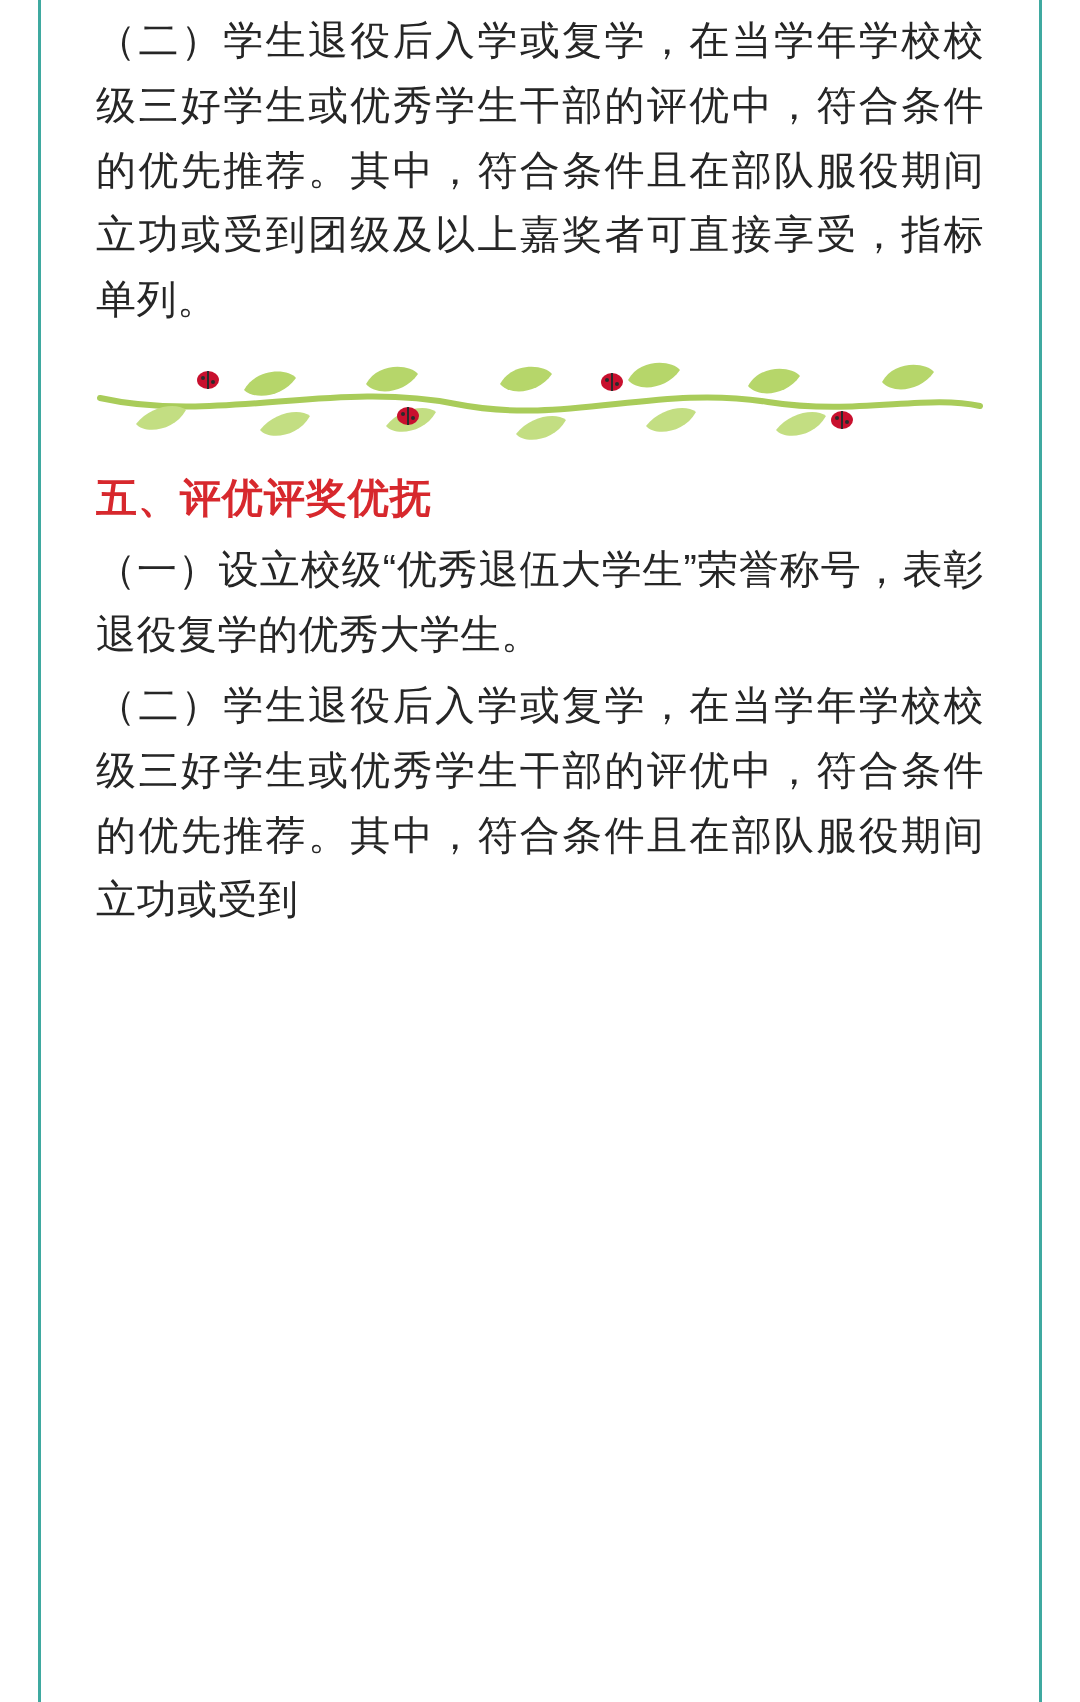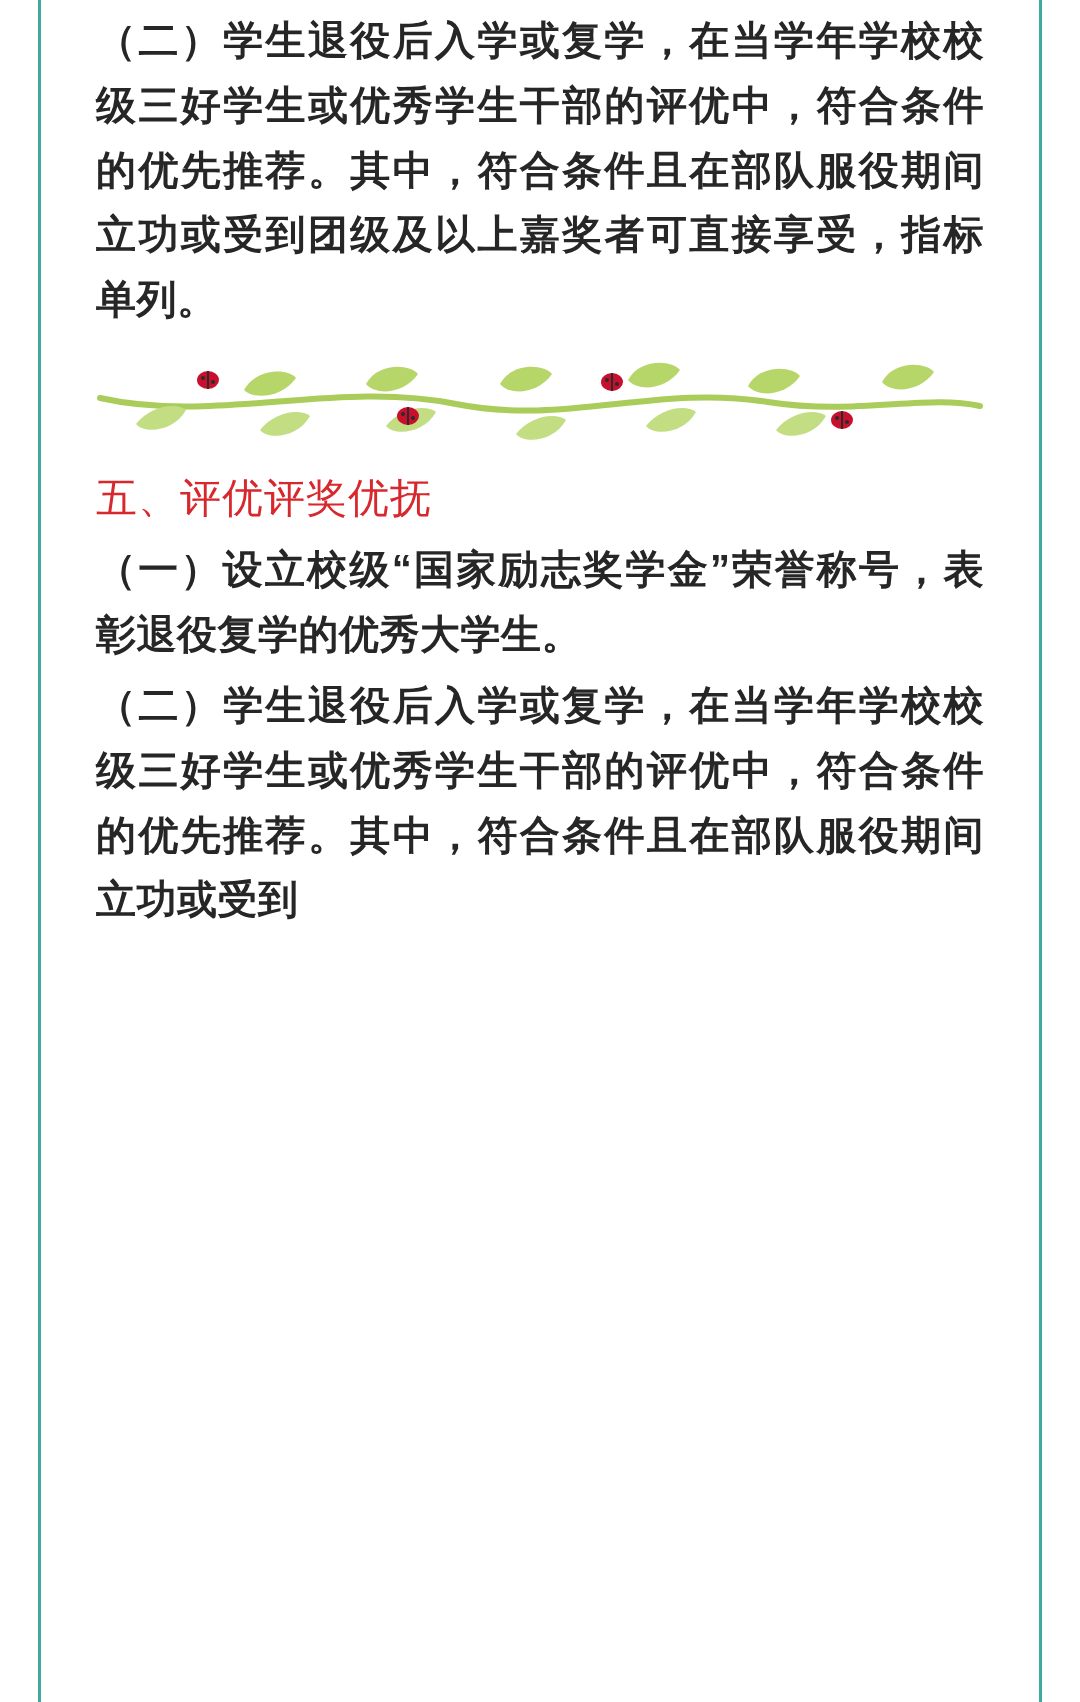--- a/index.html
+++ b/index.html
@@ -40,32 +40,32 @@
   }
 
   p.para {
     margin: 0 0 6px 0;
     font-size: 40px;
     line-height: 1.62;
     color: #262626;
     text-align: justify;
     text-justify: inter-ideograph;
     letter-spacing: 0.5px;
-    font-weight: 700;
+    font-weight: 400;
   }
   p.para.first {
     padding-top: 8px;
   }
 
   .heading {
     margin: 18px 0 8px 0;
     font-size: 41px;
     line-height: 1.5;
     color: #d7282d;
-    font-weight: 400;
+    font-weight: 700;
     letter-spacing: 1px;
   }
 
   
   .divider {
     position: relative;
     height: 96px;
     margin: 22px 0 6px 0;
   }
   .divider svg {
@@ -132,18 +132,18 @@
           <ellipse cx="746" cy="66" rx="11" ry="9" fill="#c8102e"></ellipse>
           <path d="M746,57 L746,75" stroke="#2b2b2b" stroke-width="2"></path>
           <circle cx="741" cy="64" r="2" fill="#2b2b2b"></circle>
           <circle cx="751" cy="68" r="2" fill="#2b2b2b"></circle>
         </g>
       </svg>
     </div>
 
     <h2 class="heading">五、评优评奖优抚</h2>
 
-    <p class="para">（一）设立校级“国家励志奖学金”荣誉称号，表彰退役复学的优秀大学生。</p>
+    <p class="para">（一）设立校级“优秀退伍大学生”荣誉称号，表彰退役复学的优秀大学生。</p>
 
     <p class="para">（二）学生退役后入学或复学，在当学年学校校级三好学生或优秀学生干部的评优中，符合条件的优先推荐。其中，符合条件且在部队服役期间立功或受到</p>
 
   </div>
 </div>
 
 </body></html>

